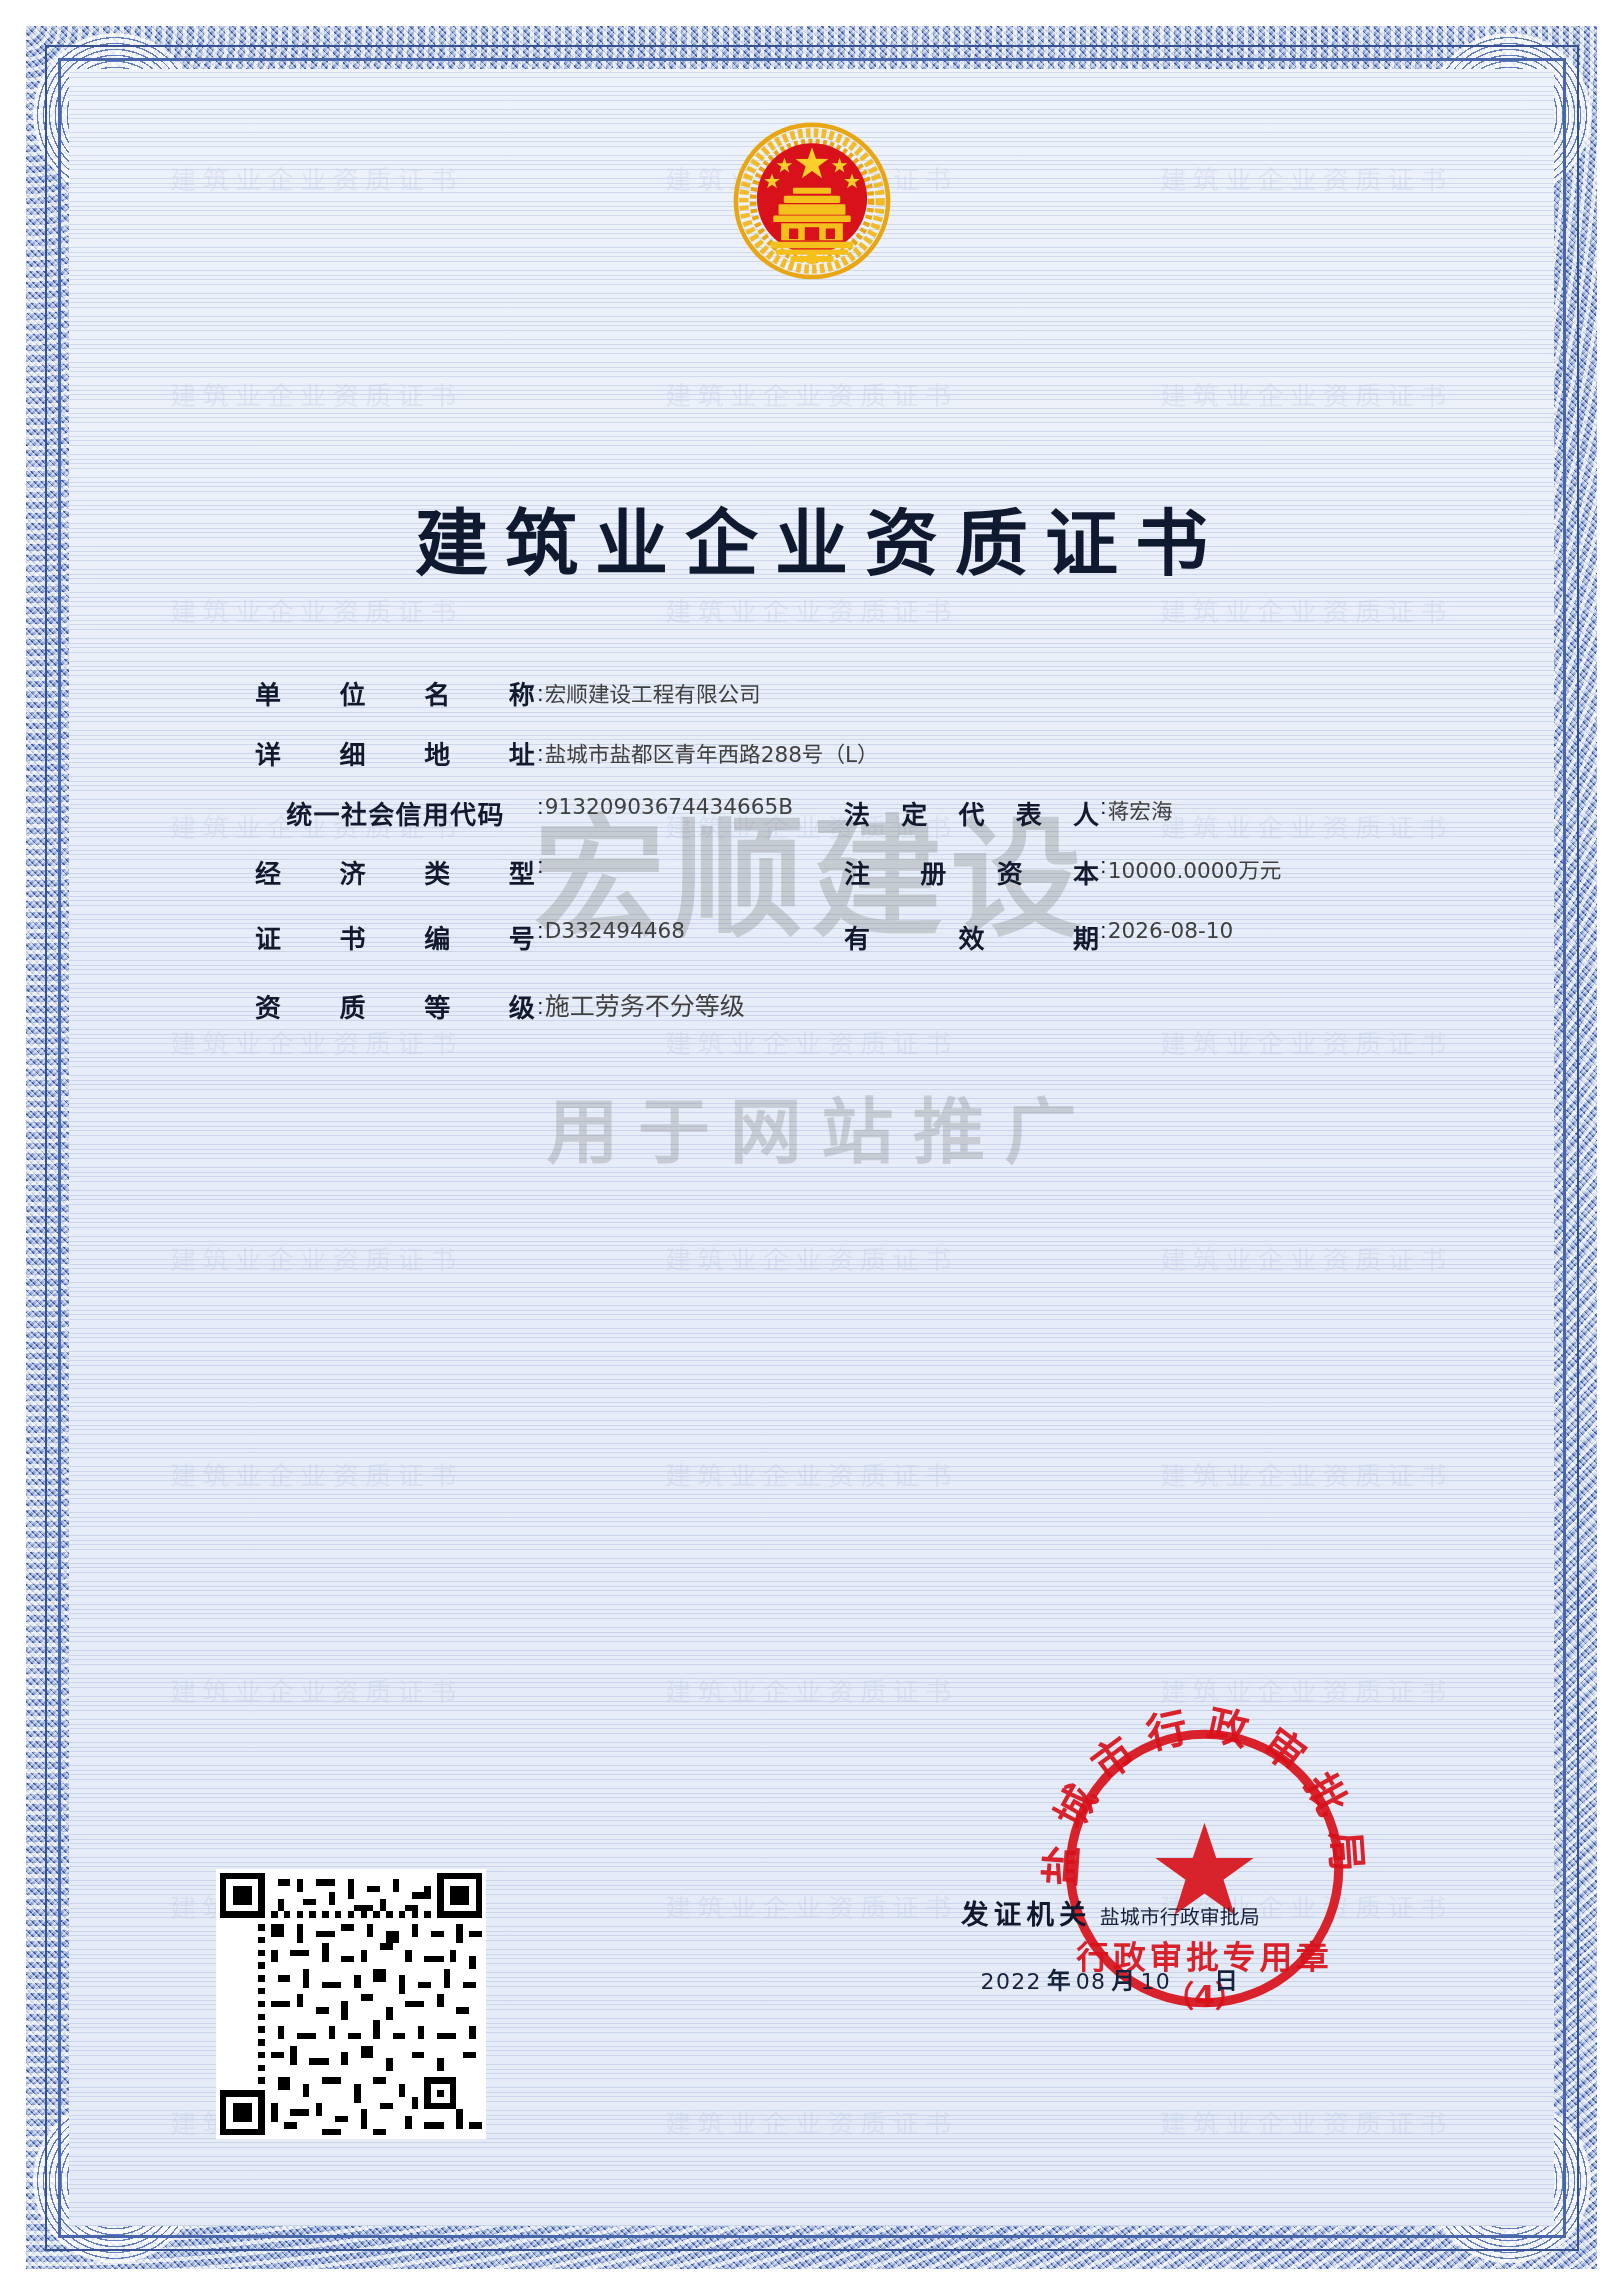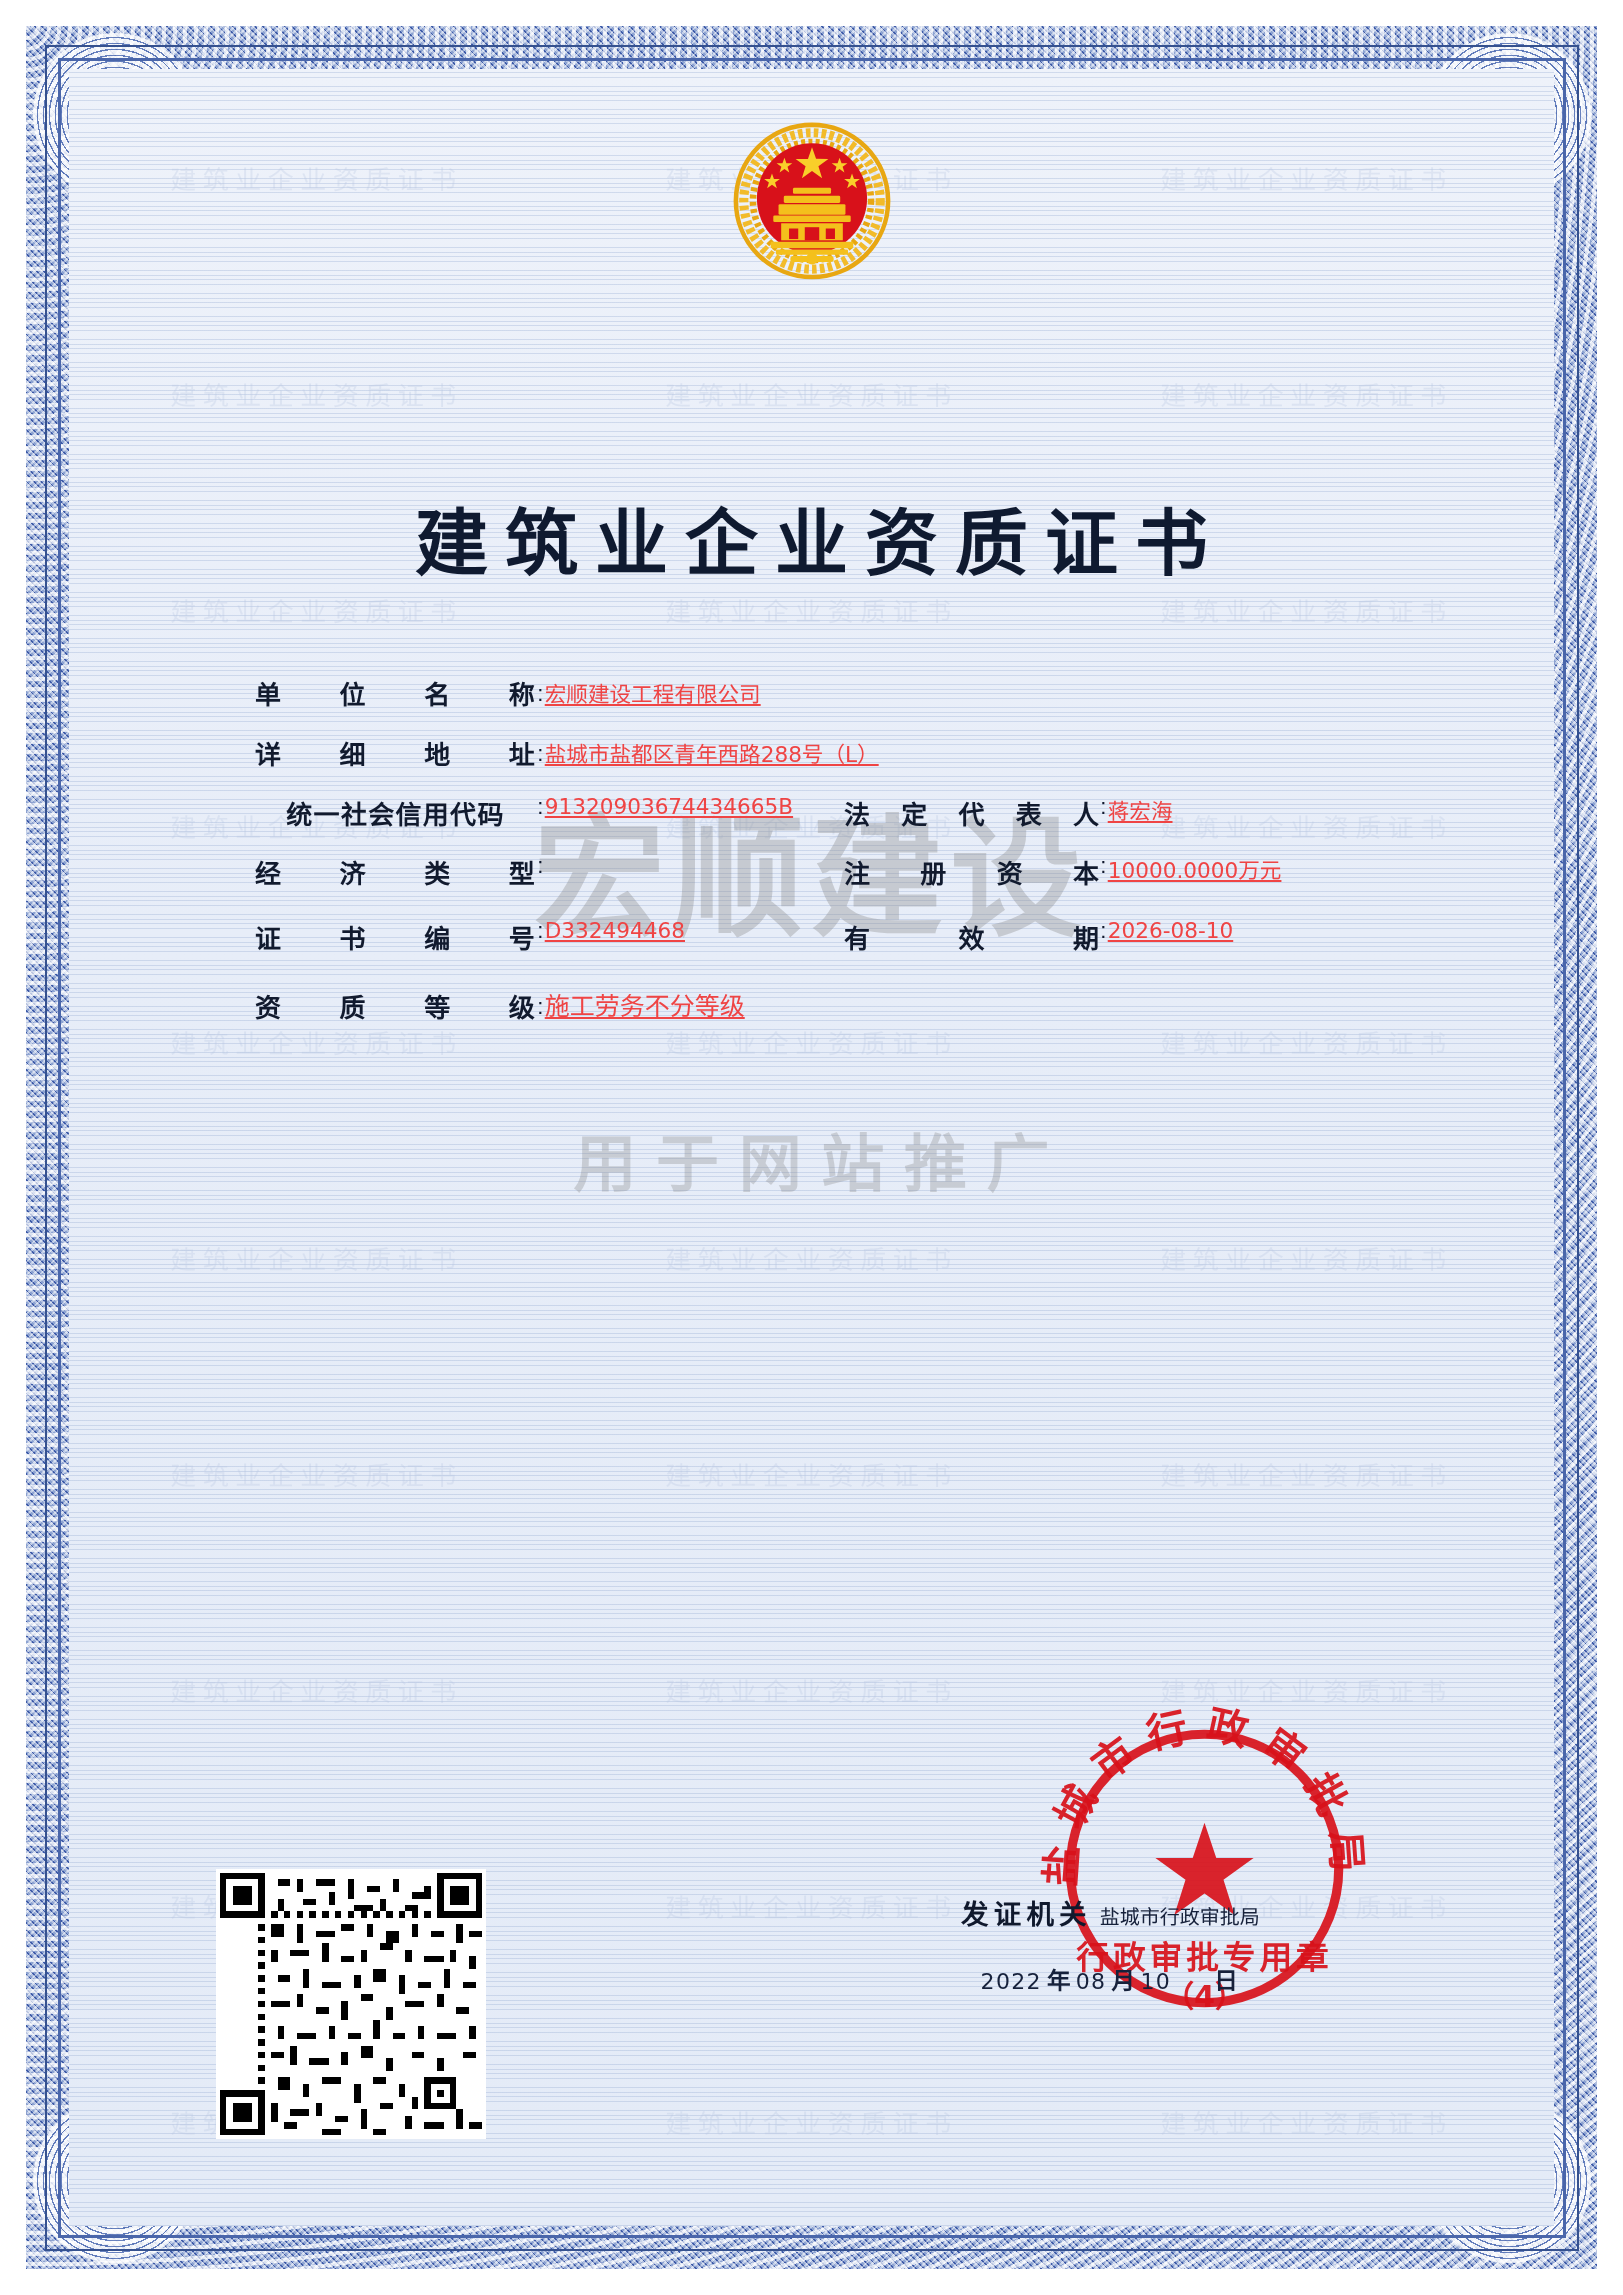--- a/index.html
+++ b/index.html
@@ -146,23 +146,22 @@
   }
   .colon {
     font-size: 22px;
     color: #111a2e;
     padding: 0 1.3px;
     vertical-align: 2.6px;
   }
   .val {
     font-family: "DejaVu Sans", sans-serif;
     font-size: 21.6px;
-    color: #ef4444;
+    color: #404040;
     vertical-align: 2px;
-    text-decoration: underline;
   }
   .two-col {
     display: flex;
     align-items: flex-start;
   }
   .col-left {
     width: 589px;
     display: flex;
     align-items: flex-start;
     text-align: center;
@@ -198,23 +197,23 @@
     font-weight: bold;
     color: rgba(130,130,130,0.33);
     letter-spacing: 7.9px;
     white-space: nowrap;
     pointer-events: none;
   }
   .wm-sub {
     position: absolute;
     left: 50%;
     transform: translateX(-50%);
-    top: 1113px;
-    font-family: "DejaVu Sans", sans-serif;
-    font-size: 63px;
+    top: 1073px;
+    font-family: "DejaVu Sans", sans-serif;
+    font-size: 72px;
     font-weight: bold;
     color: rgba(130,130,130,0.30);
     letter-spacing: 19.6px;
     white-space: nowrap;
     pointer-events: none;
     text-indent: 19.6px;
   }
 
   
   .qr {

